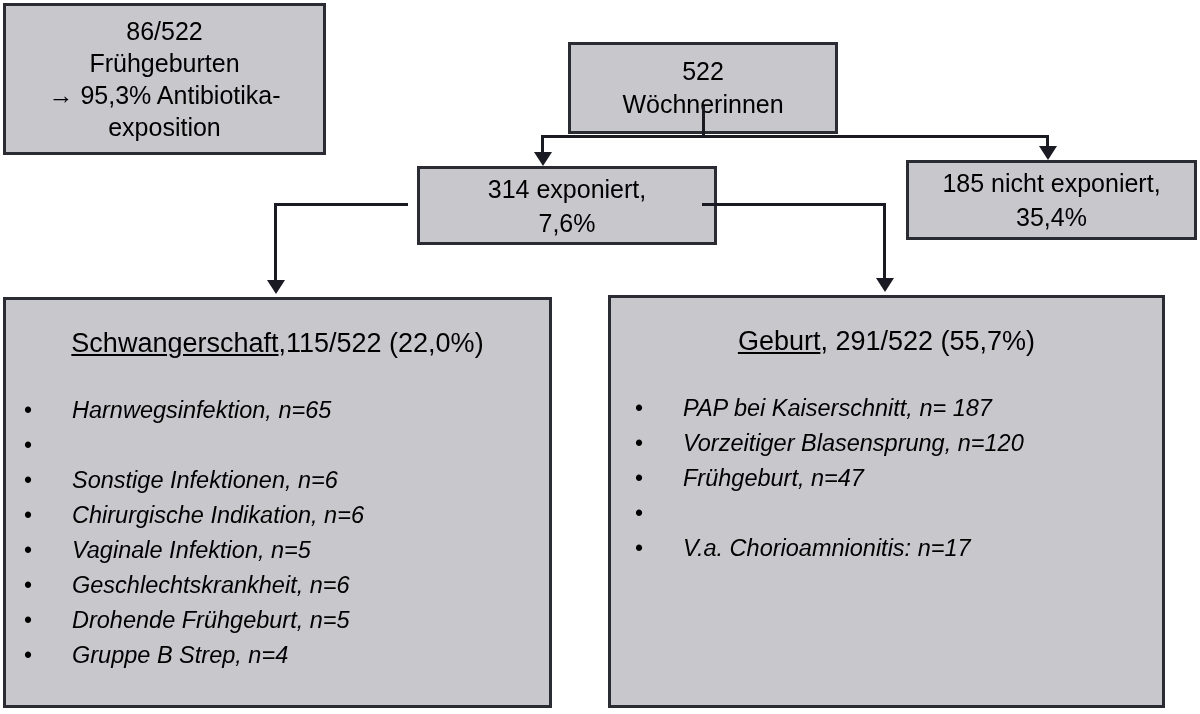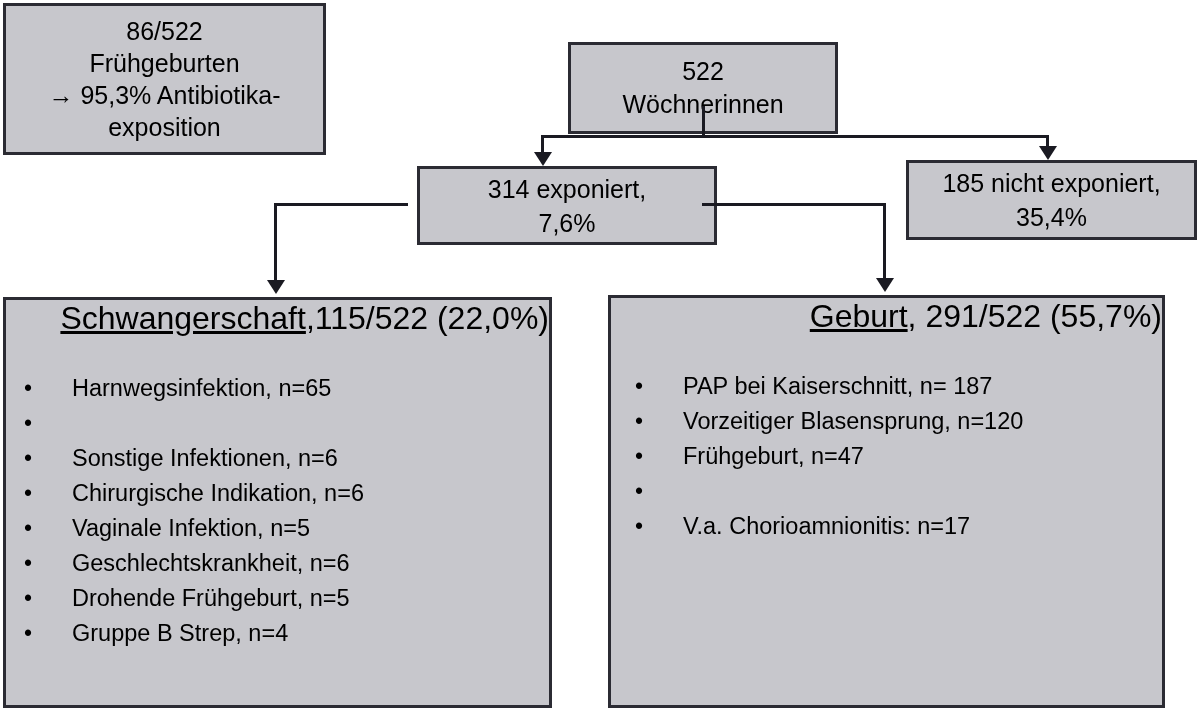--- a/index.html
+++ b/index.html
@@ -73,22 +73,23 @@
   }
 
   #node-pregnancy {
     left: 3px; top: 297px; width: 549px; height: 411px;
   }
   #node-birth {
     left: 608px; top: 295px; width: 557px; height: 413px;
   }
 
   .panel-title {
-    text-align: right;
-    font-size: 32px;
+    text-align: center;
+    font-size: 27px;
+    margin-top: 28px;
     white-space: nowrap;
   }
   .panel-title .underlined { text-decoration: underline; }
 
   .bullets {
     margin: 0;
     padding: 0;
     list-style: none;
     margin-top: 34px;
   }
@@ -100,21 +101,21 @@
     padding-left: 18px;
     white-space: nowrap;
   }
   #node-birth .bullets li { padding-left: 24px; }
   .bullets .bullet-dot {
     width: 48px;
     flex: 0 0 48px;
     text-align: left;
     font-size: 23px;
   }
-  .bullets .bullet-text { flex: 1 1 auto; }
+  .bullets .bullet-text { flex: 1 1 auto; font-style: italic; }
 </style>
 </head>
 <body>
 
 <div id="canvas">
 
   <div class="box box-center" id="node-preterm">
     <div class="txt-line">86/522</div>
     <div class="txt-line">Frühgeburten</div>
     <div class="txt-line">→ 95,3% Antibiotika-</div>

